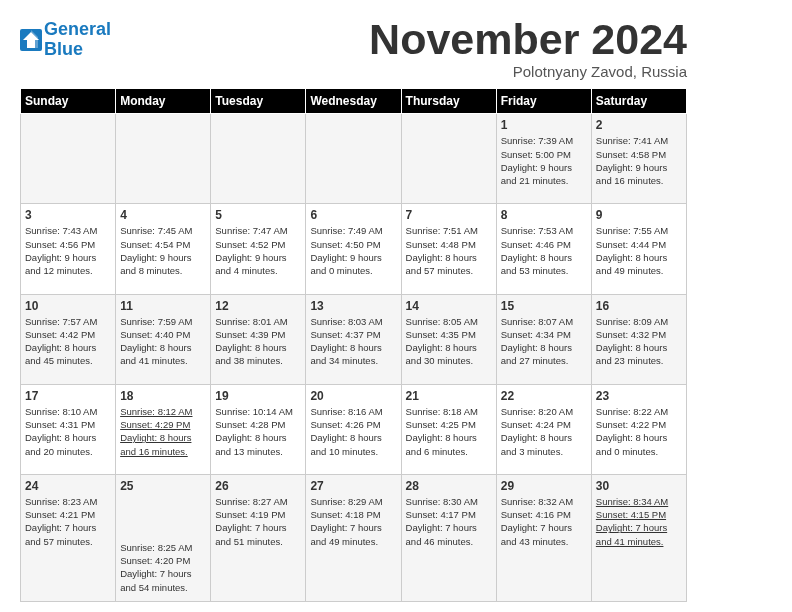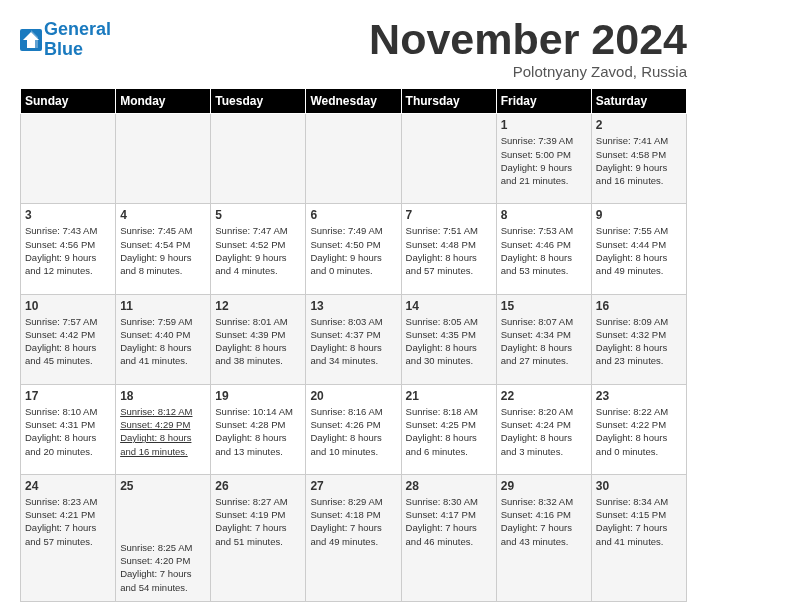--- a/index.html
+++ b/index.html
@@ -349,21 +349,21 @@
           </td>
           <td>
             <div class="day-number">29</div>
             <div class="day-info" style="white-space: pre-line;">Sunrise: 8:32 AM
 Sunset: 4:16 PM
 Daylight: 7 hours
 and 43 minutes.</div>
           </td>
           <td>
             <div class="day-number">30</div>
-            <div class="day-info" style="white-space: pre-line;">Sunrise: 8:34 AM
+            <div class="day-info" style="white-space: pre-line; text-decoration: underline;">Sunrise: 8:34 AM
 Sunset: 4:15 PM
 Daylight: 7 hours
 and 41 minutes.</div>
           </td>
         </tr>
       </tbody>
   </table>
 </div>
 
 </body></html>

